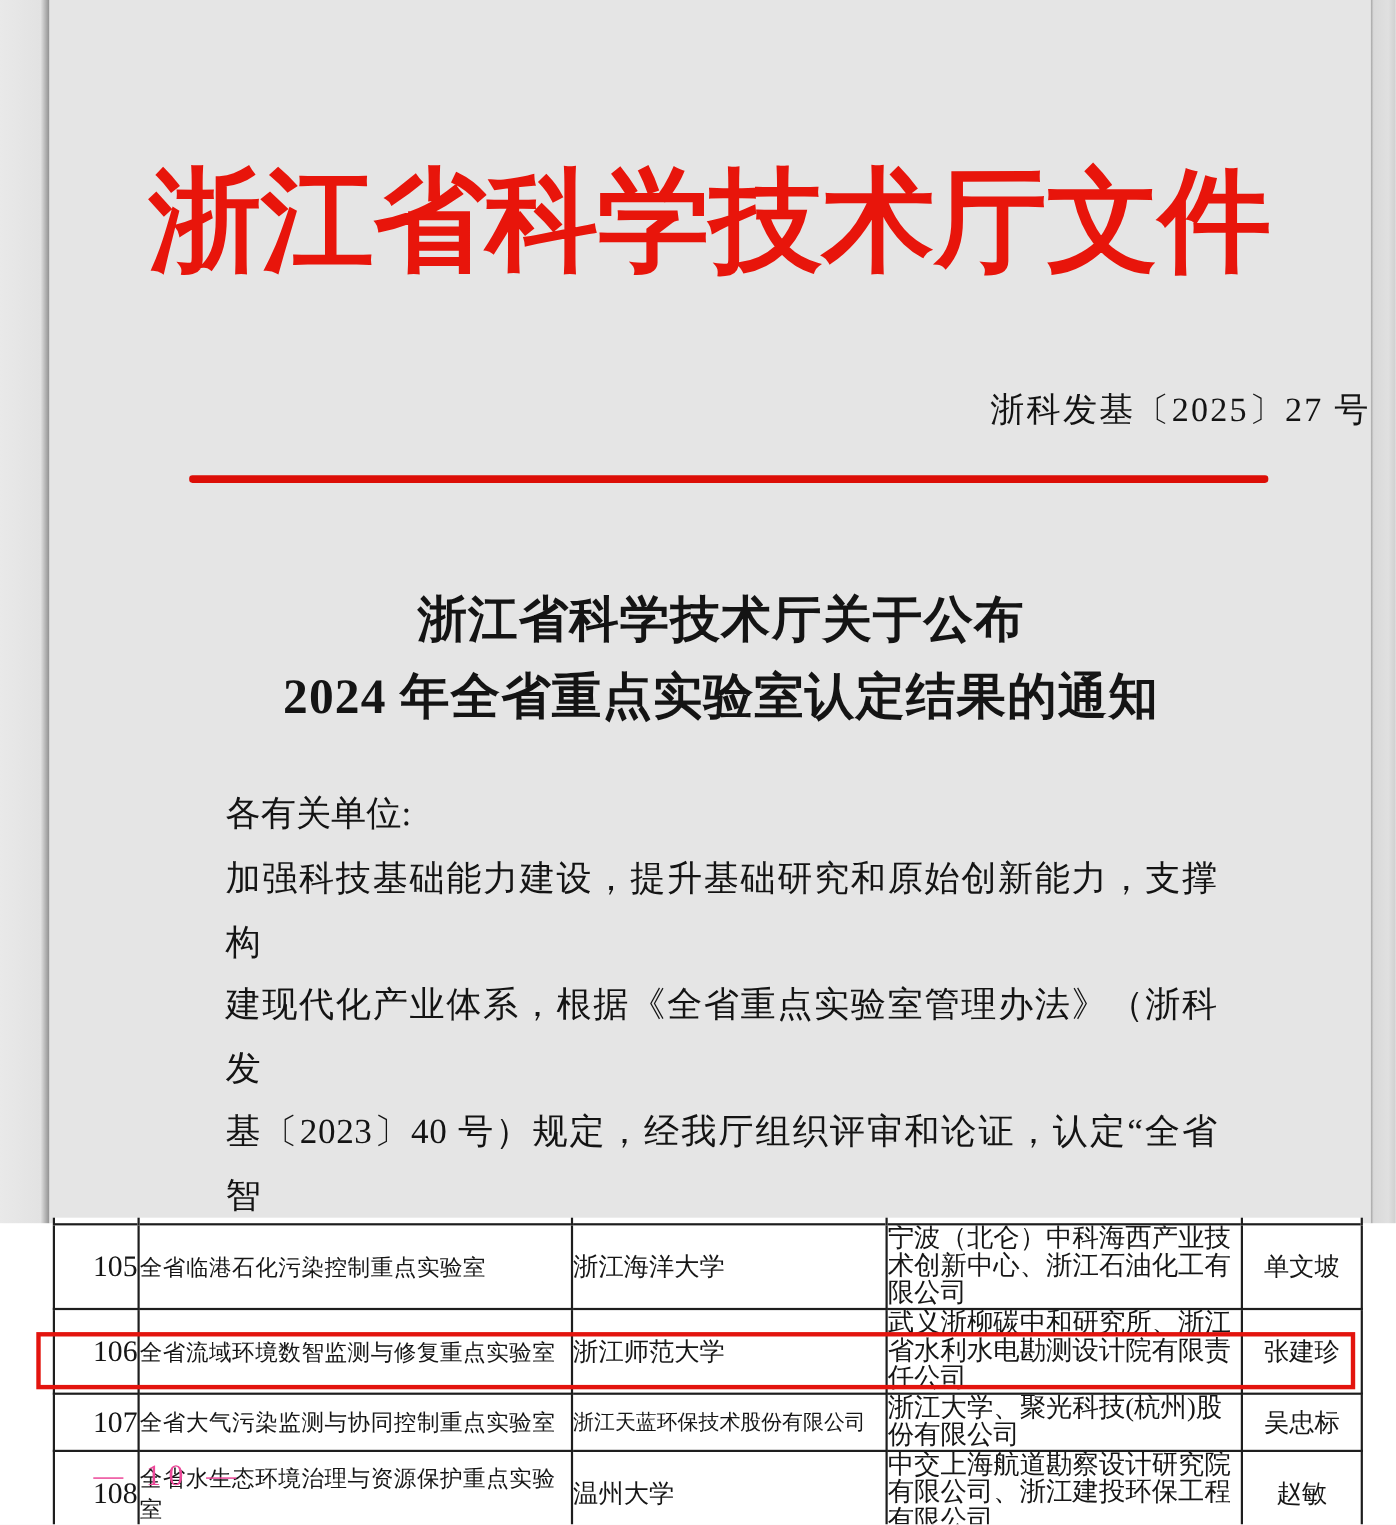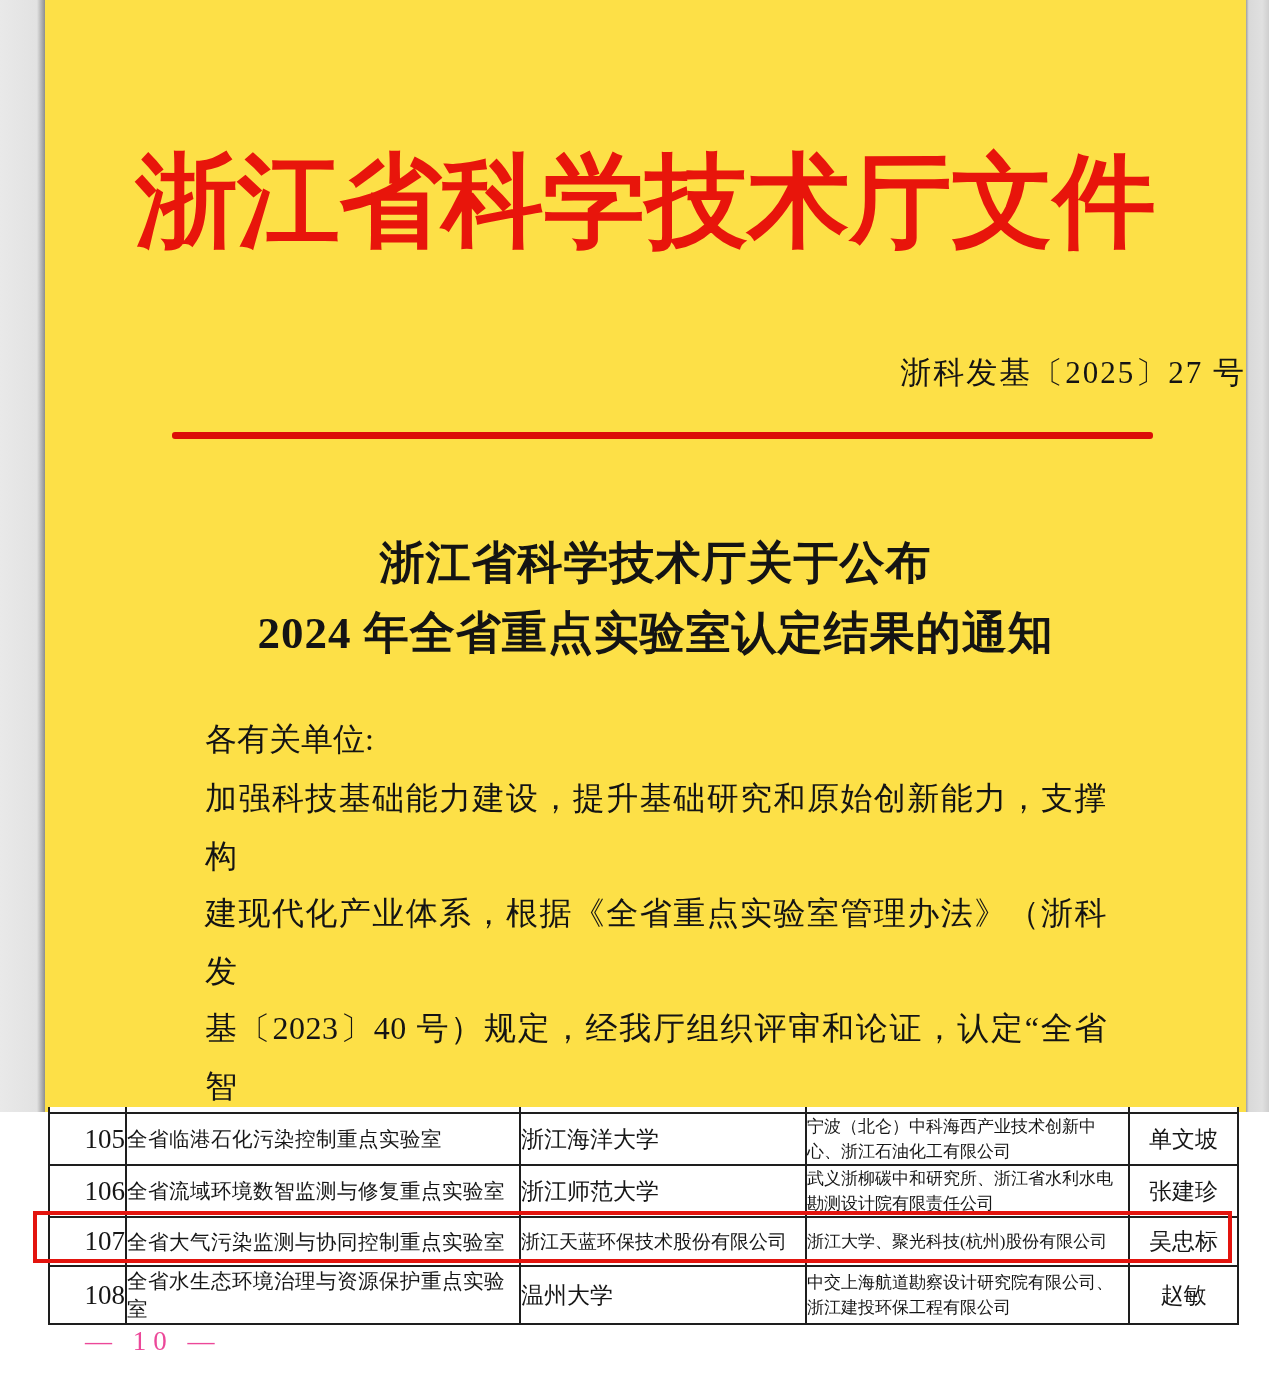--- a/index.html
+++ b/index.html
@@ -18,21 +18,21 @@
     left: 0; width: 45px;
     background: linear-gradient(to right, #e9e9e9 0%, #e2e2e2 82%, #9c9c9c 97%, #8f8f8f 100%);
   }
   .margin-strip.right {
     right: 0; width: 23px;
     background: linear-gradient(to right, #9f9f9f 0%, #d9d9d9 12%, #e0e0e0 70%, #cfcfcf 100%);
   }
   .page {
     position: absolute; left: 45px; top: 0;
     width: 1201px; height: 1112px;
-    background: #fde047;
+    background: #e5e5e5;
   }
   .header-title {
     position: absolute; left: 0; right: 0; top: 136px;
     height: 132px; line-height: 132px;
     text-align: center;
     font-size: 102px; font-weight: bold;
     color: var(--header-red, #e8150b);
     white-space: nowrap;
   }
   .doc-number {
@@ -85,21 +85,21 @@
   tr.cut { height: 6px; }
   tr.cut td { border-top: none; border-bottom: none; }
   tr.row-105 { height: 52px; }
   tr.row-106 { height: 48px; }
   tr.row-107 { height: 49px; }
   tr.row-108 { height: 50px; }
   td.c-num  { text-align: right; font-size: 27px; }
   td.c-lab  { padding-left: 20px; font-size: 20.5px; letter-spacing: 0.5px; }
   td.c-host { padding-left: 13px; font-size: 23px; }
   tr.highlighted td.c-host { font-size: 19px; }
-  td.c-part { padding-left: 10px; padding-right: 4px; font-size: 17px; line-height: 25px; }
+  td.c-part { padding-left: 10px; padding-right: 4px; font-size: 24px; line-height: 25px; }
   td.c-dir  { text-align: center; font-size: 23px; }
   .highlight-box {
     position: absolute;
     left: -15px; top: 104px;
     width: 1191px; height: 44px;
     border: 4px solid var(--highlight-red, #e3140e);
     pointer-events: none;
   }
   .page-number {
     position: absolute; left: 85px; top: 1326px;

